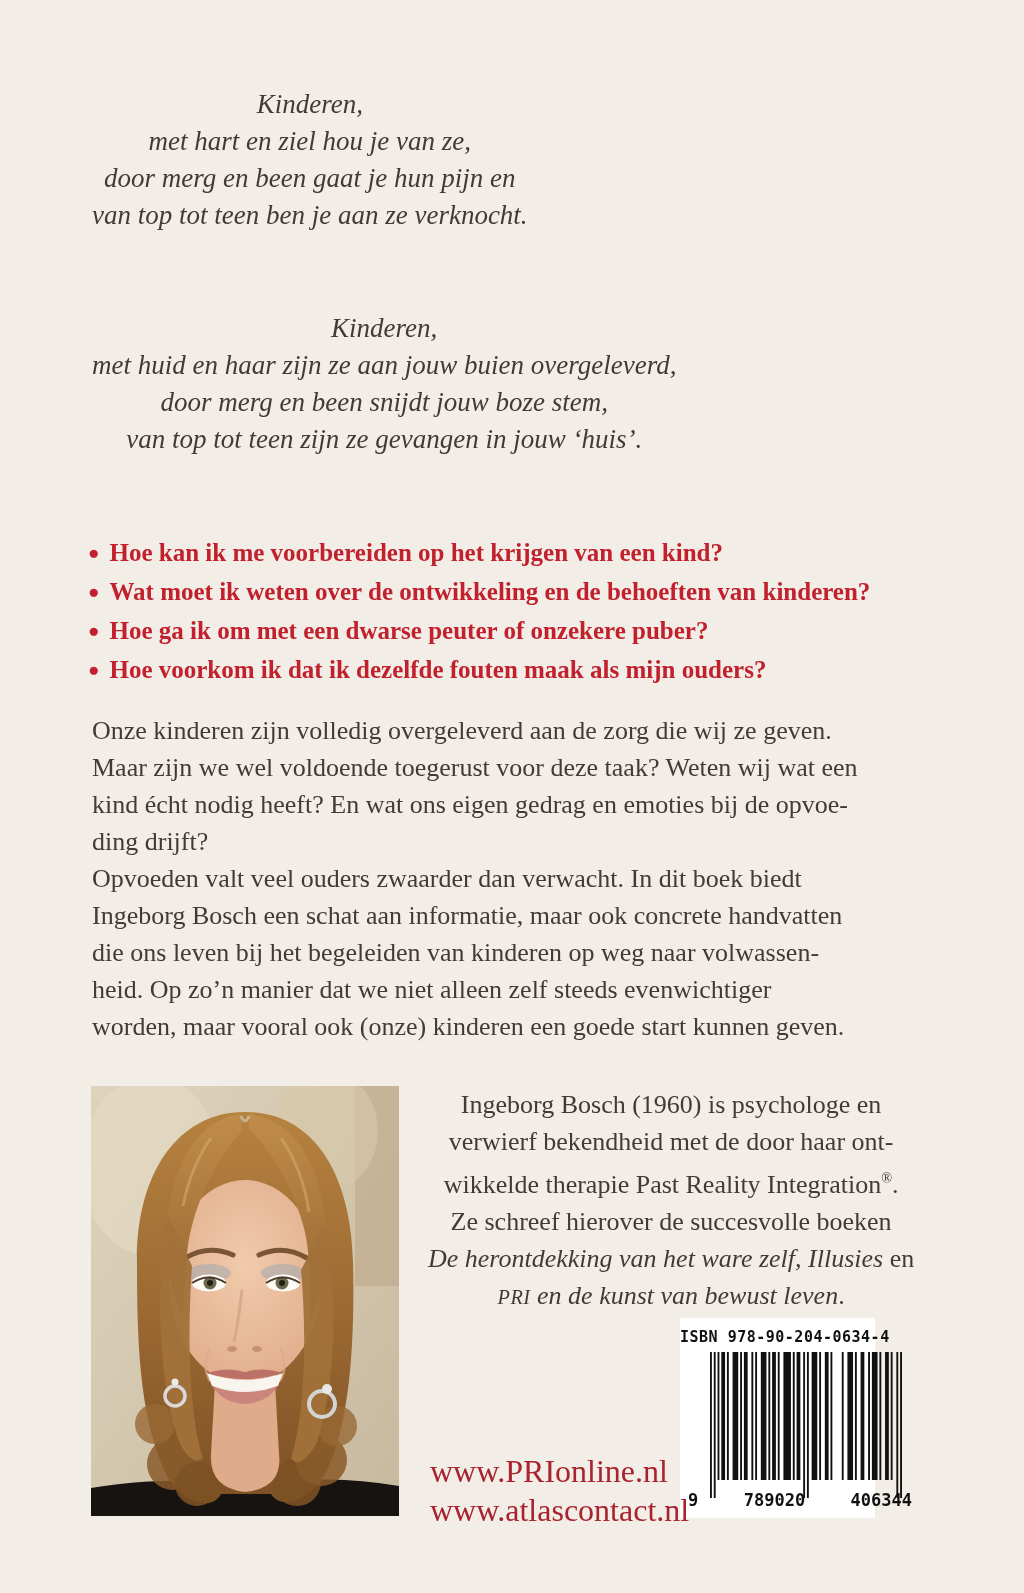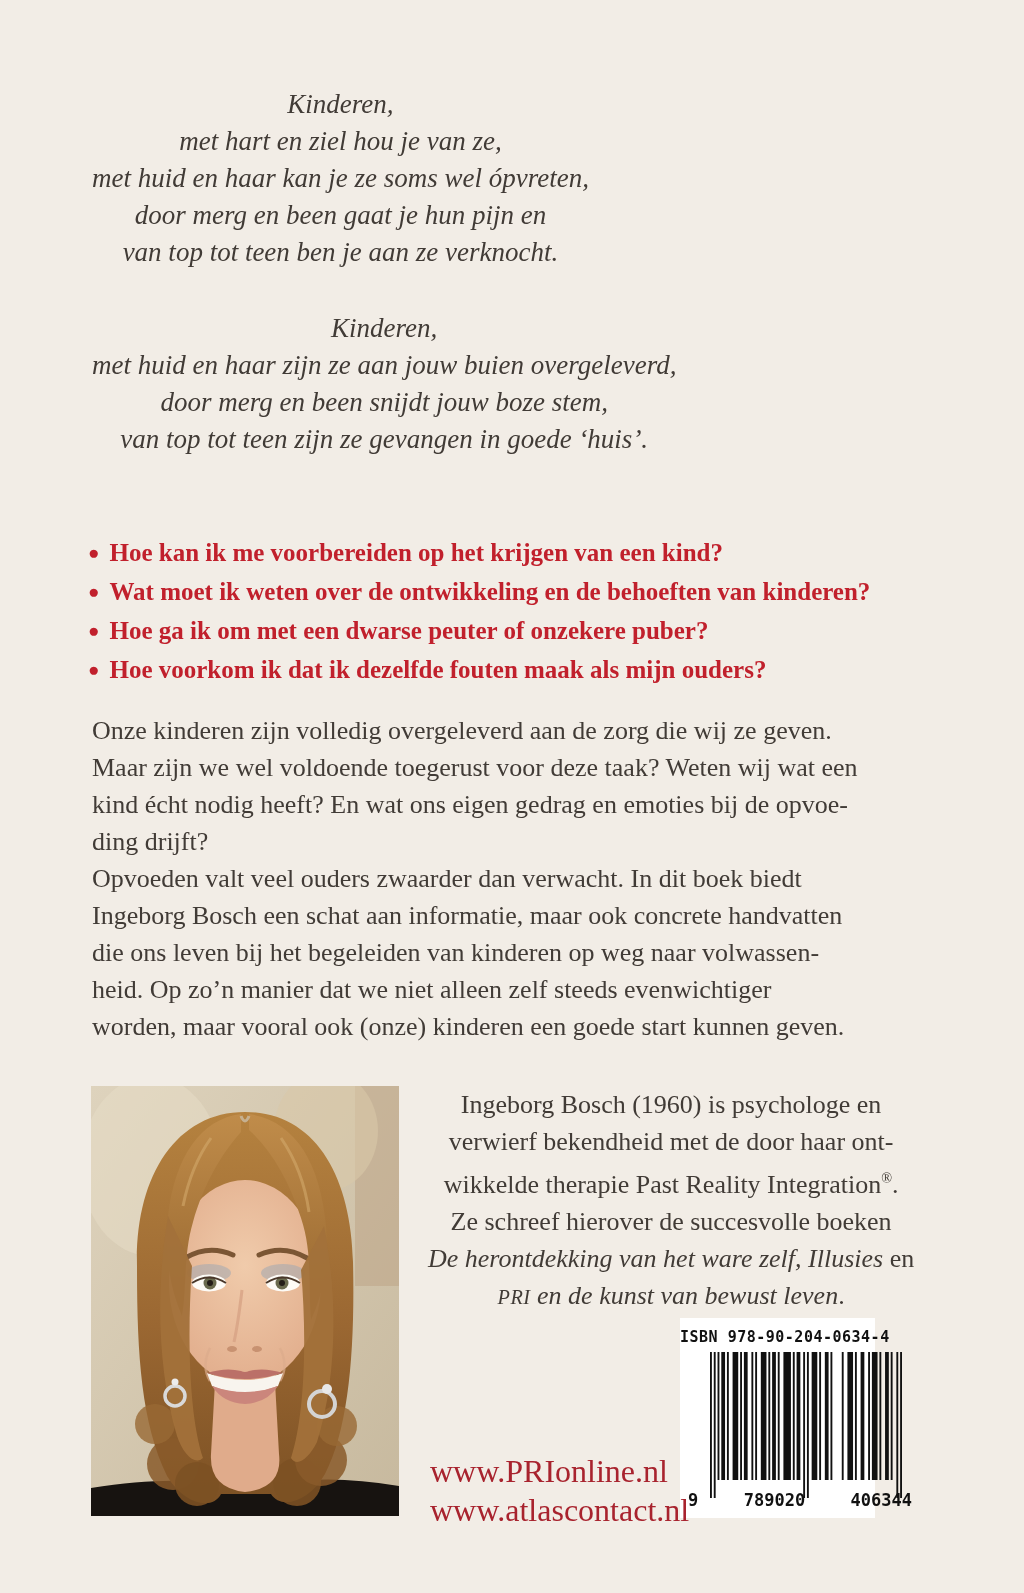--- a/index.html
+++ b/index.html
@@ -54,30 +54,29 @@
         font-family:"DejaVu Sans Mono", monospace;font-size:17px;font-weight:bold;color:#111;
         display:flex;justify-content:space-between;align-items:flex-end;white-space:nowrap;}
   .barcode-digits .grp{background:transparent;}
 </style>
 </head>
 <body>
 
 <div class="abs poem" id="stanza1">
   <div class="poem-line">Kinderen,</div>
   <div class="poem-line">met hart en ziel hou je van ze,</div>
-  <div class="poem-line">met huid en haar kan je ze soms wel ópvreten,</div>
   <div class="poem-line">door merg en been gaat je hun pijn en</div>
   <div class="poem-line">van top tot teen ben je aan ze verknocht.</div>
 </div>
 
 <div class="abs poem" id="stanza2">
   <div class="poem-line">Kinderen,</div>
   <div class="poem-line">met huid en haar zijn ze aan jouw buien overgeleverd,</div>
   <div class="poem-line">door merg en been snijdt jouw boze stem,</div>
-  <div class="poem-line">van top tot teen zijn ze gevangen in goede ‘huis’.</div>
+  <div class="poem-line">van top tot teen zijn ze gevangen in jouw ‘huis’.</div>
 </div>
 
 <div class="abs questions">
   <div class="q-line">
     <span class="bullet">●</span>
     <span>Hoe kan ik me voorbereiden op het krijgen van een kind?</span>
   </div>
   <div class="q-line">
     <span class="bullet">●</span>
     <span>Wat moet ik weten over de ontwikkeling en de behoeften van kinderen?</span>

